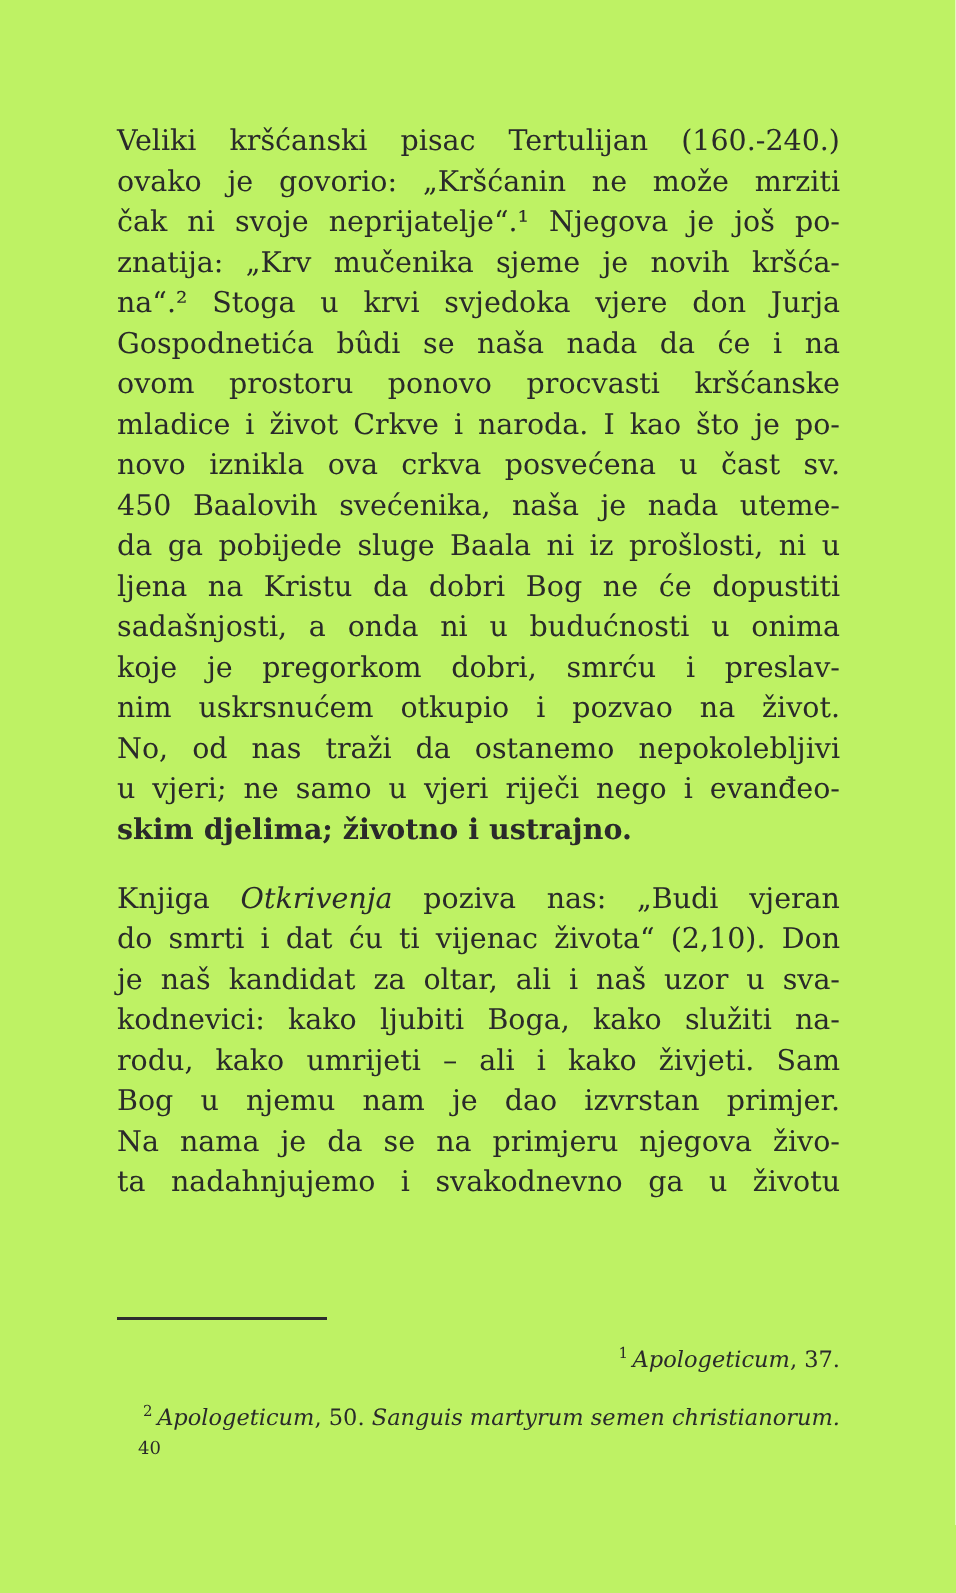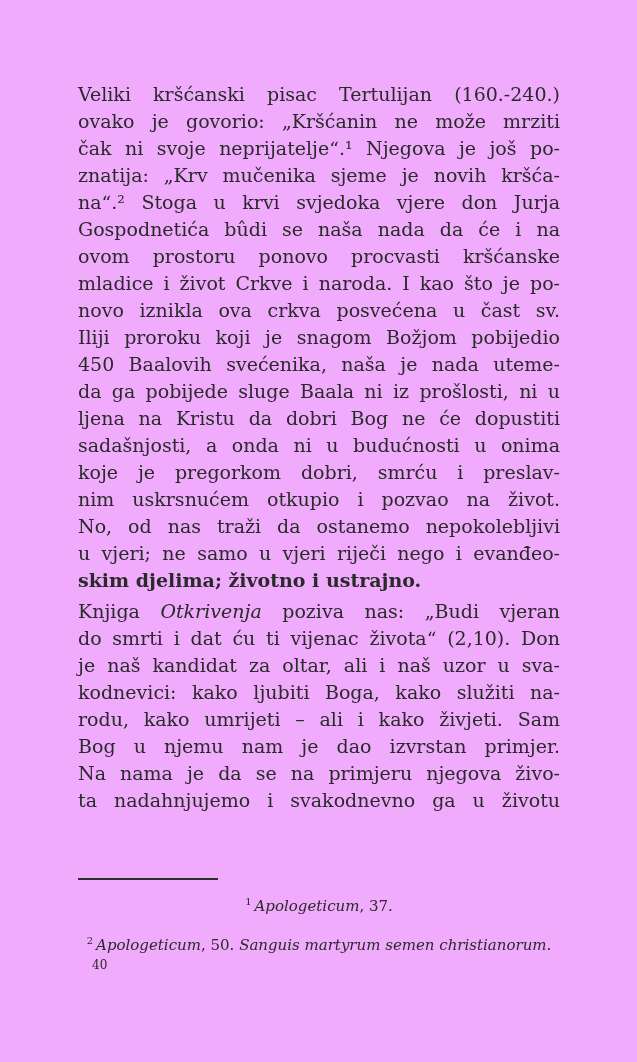--- a/index.html
+++ b/index.html
@@ -4,36 +4,36 @@
 <style>
   html, body {
     margin: 0;
     padding: 0;
     background: #ffffff;
   }
   .page {
     position: relative;
     width: 637px;
     height: 1062px;
-    background: #f0abfc;
+    background: #bef264;
     font-family: "DejaVu Serif", "Liberation Serif", serif;
     color: #2a2a2a;
     overflow: hidden;
   }
   .text-block {
     position: absolute;
     left: 78px;
     top: 81px;
     width: 482px;
   }
   .para {
     margin: 0;
   }
   .para + .para {
-    margin-top: 4px;
+    margin-top: 19px;
   }
   .line {
     font-size: 19px;
     line-height: 27px;
     height: 27px;
     white-space: nowrap;
     text-align: justify;
     text-align-last: justify;
     overflow: visible;
   }
@@ -51,21 +51,21 @@
   }
   .footnote-rule {
     width: 140px;
     height: 0;
     border-top: 2px solid #2e2e2e;
     margin: 0 0 7px 0;
   }
   .footnote {
     font-size: 15px;
     line-height: 26px;
-    text-align: center;
+    text-align: right;
     margin-top: 13px;
   }
   .footnote sup {
     font-size: 10px;
     line-height: 0;
     vertical-align: super;
     margin-right: 3px;
   }
   .footnote i { font-style: italic; }
   .page-number {
@@ -87,21 +87,20 @@
   <div class="para">
         <div class="line">Veliki kršćanski pisac Tertulijan (160.-240.)</div>
         <div class="line">ovako je govorio: „Kršćanin ne može mrziti</div>
         <div class="line">čak ni svoje neprijatelje“.¹ Njegova je još po-</div>
         <div class="line">znatija: „Krv mučenika sjeme je novih kršća-</div>
         <div class="line">na“.² Stoga u krvi svjedoka vjere don Jurja</div>
         <div class="line">Gospodnetića bûdi se naša nada da će i na</div>
         <div class="line">ovom prostoru ponovo procvasti kršćanske</div>
         <div class="line">mladice i život Crkve i naroda. I kao što je po-</div>
         <div class="line">novo iznikla ova crkva posvećena u čast sv.</div>
-        <div class="line">Iliji proroku koji je snagom Božjom pobijedio</div>
         <div class="line">450 Baalovih svećenika, naša je nada uteme-</div>
         <div class="line">da ga pobijede sluge Baala ni iz prošlosti, ni u</div>
         <div class="line">ljena na Kristu da dobri Bog ne će dopustiti</div>
         <div class="line">sadašnjosti, a onda ni u budućnosti u onima</div>
         <div class="line">koje je pregorkom dobri, smrću i preslav-</div>
         <div class="line">nim uskrsnućem otkupio i pozvao na život.</div>
         <div class="line">No, od nas traži da ostanemo nepokolebljivi</div>
         <div class="line">u vjeri; ne samo u vjeri riječi nego i evanđeo-</div>
         <div class="line no-justify">skim djelima; životno i ustrajno.</div>
       </div>

